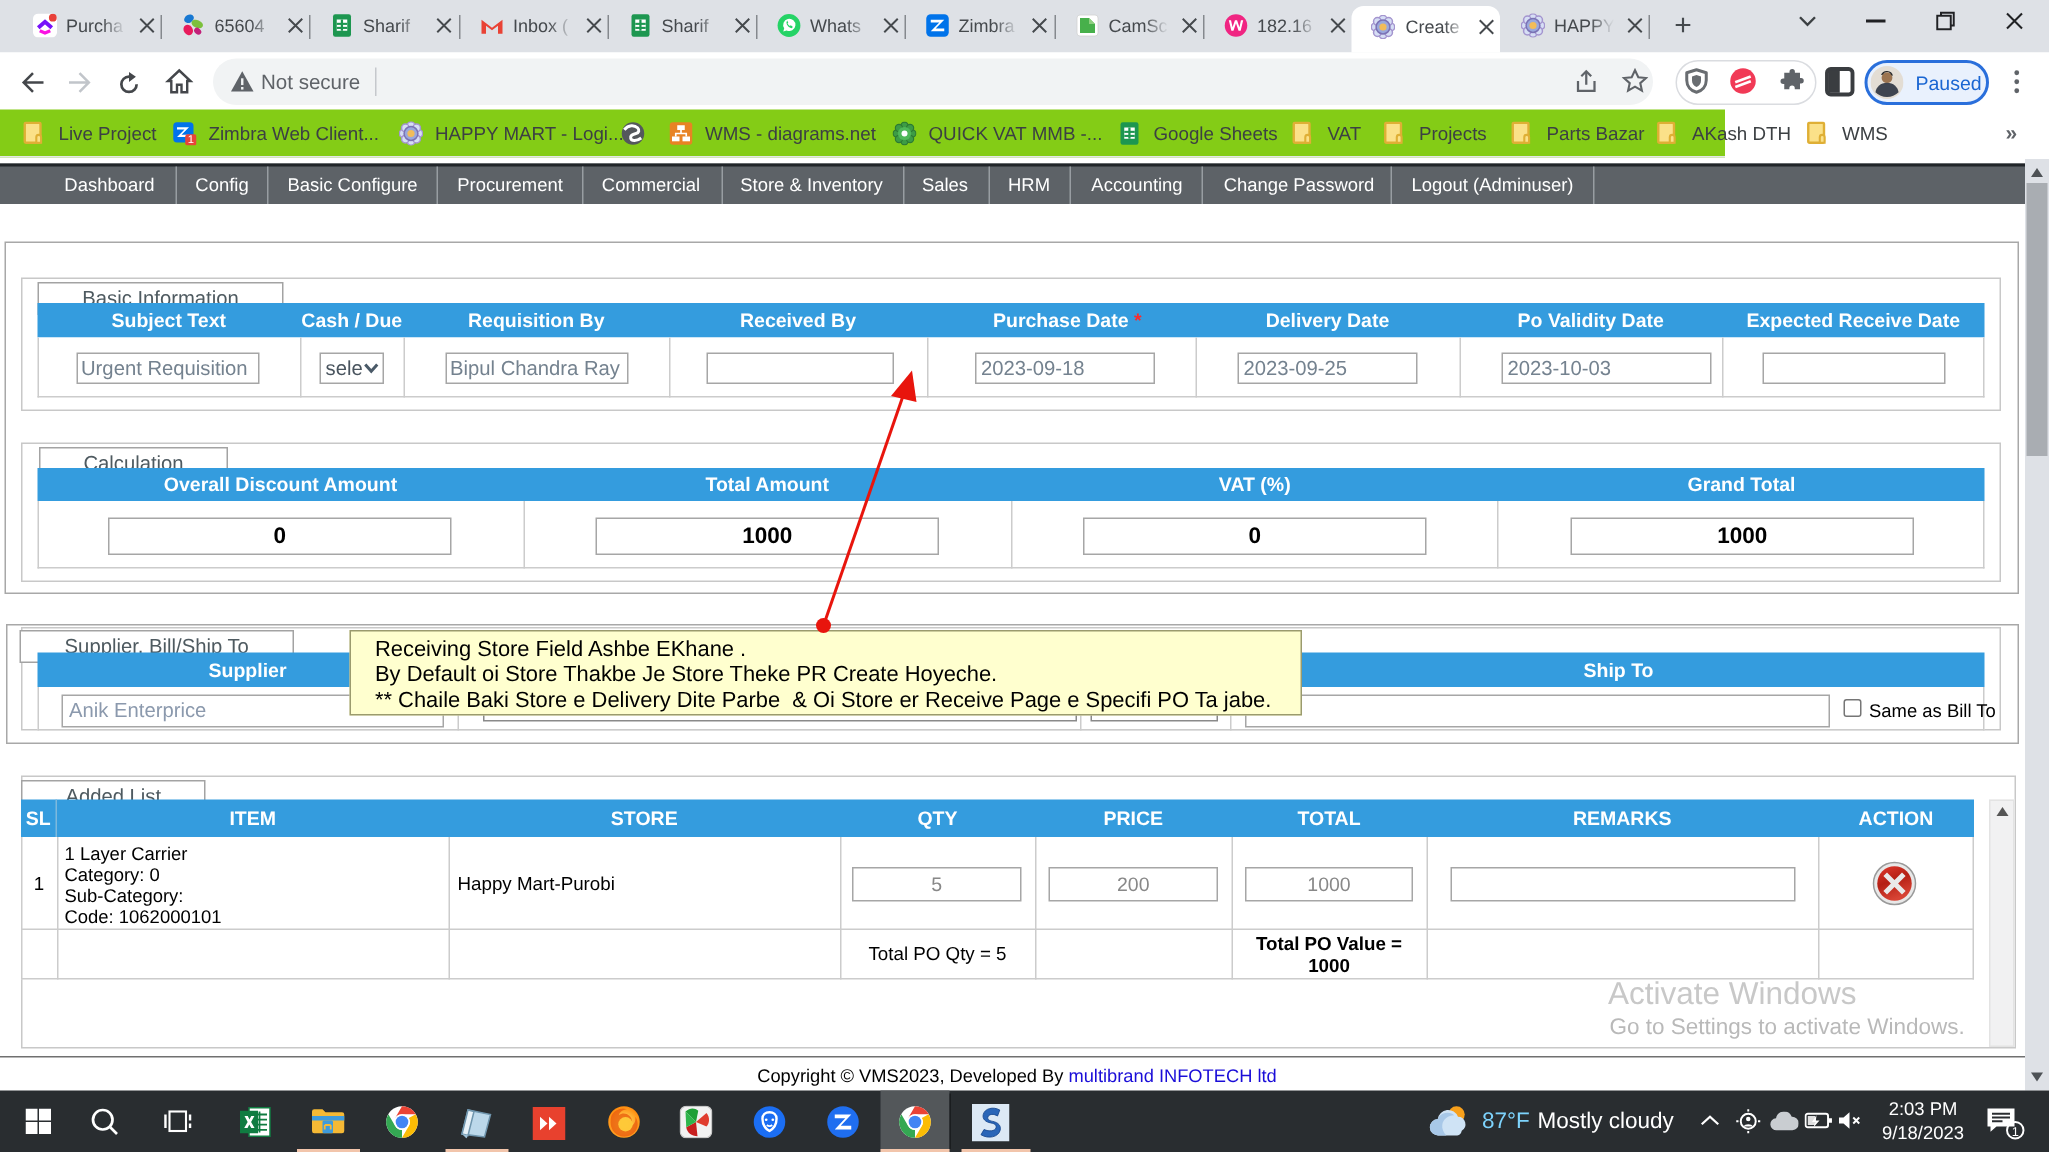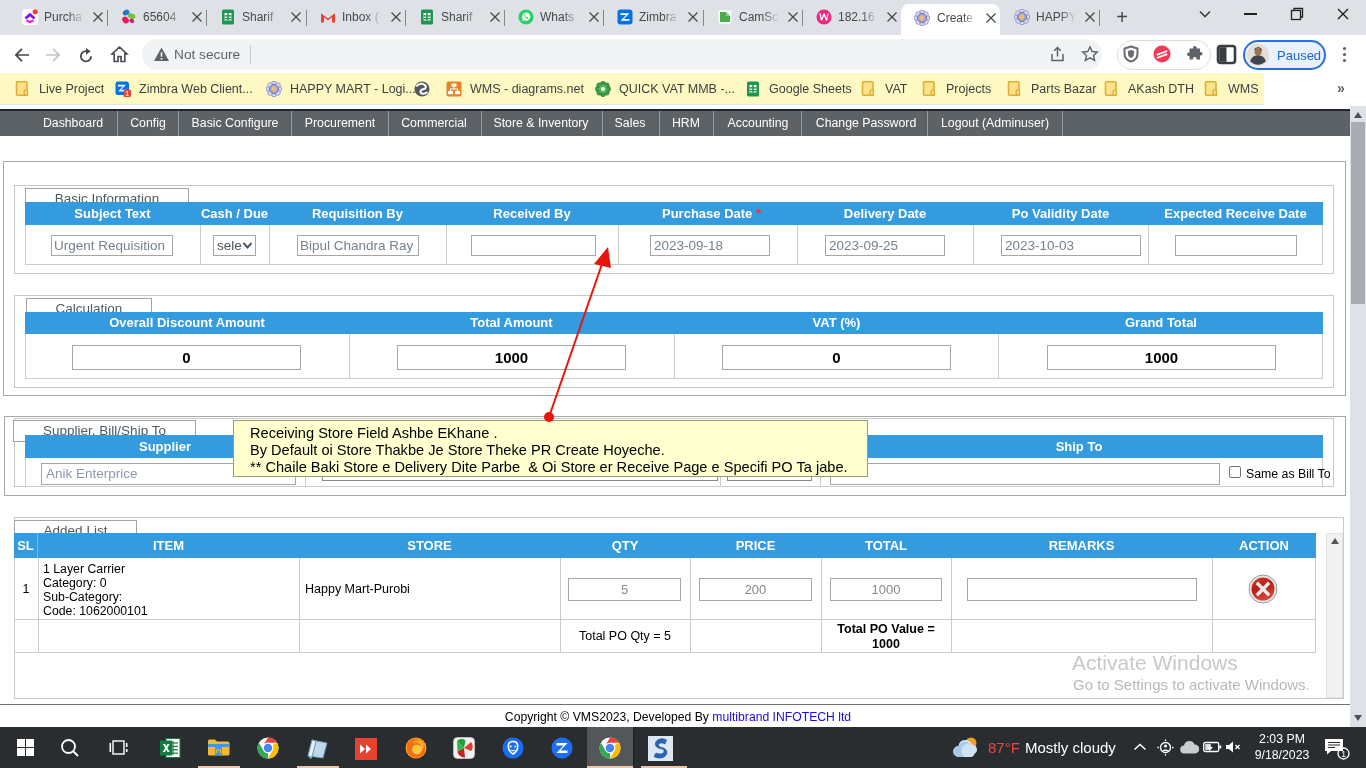--- a/index.html
+++ b/index.html
@@ -12,21 +12,21 @@
   .tab .ttl { position:absolute; left:36px; top:10px; width:44px; height:16px; font-size:12px; color:#45494d; white-space:nowrap; overflow:hidden; }
   .tab .fade { position:absolute; left:60px; top:10px; width:20px; height:16px; background:linear-gradient(90deg, rgba(222,225,230,0), #dee1e6 80%); }
   .tab .cls { position:absolute; left:84px; top:11px; width:12px; height:12px; }
   .tabsep { position:absolute; top:10px; width:1px; height:16px; background:#85898e; }
   #activetab { position:absolute; left:901px; top:4px; width:99px; height:31px; background:#fff; border-radius:8px 8px 0 0; }
   #activetab .fade { background:linear-gradient(90deg, rgba(255,255,255,0), #fff 80%); }
   
   #toolbar { position:absolute; left:0; top:35px; width:1366px; height:38px; background:#fff; }
   #omnibox { position:absolute; left:142px; top:4px; width:960px; height:31px; background:#f1f3f4; border-radius:16px; }
   
-  #bookbar { position:absolute; left:0; top:73px; width:1264px; height:32px; background:#fef9c3; border-bottom:1px solid #e4e6e8; }
+  #bookbar { position:absolute; left:0; top:73px; width:1150px; height:32px; background:#84cc16; border-bottom:1px solid #e4e6e8; }
   .bm { position:absolute; top:8px; height:16px; font-size:12.5px; color:#3c4043; white-space:nowrap; }
   .bm svg, .bm .ic { position:absolute; left:0; top:0; }
   .bm span { position:absolute; left:24px; top:1px; }
   
   #nav { position:absolute; left:0; top:109px; width:1350px; height:27px; background:#5d6267; border-top:2px solid #212529; }
   .nvs { position:absolute; top:0; width:1px; height:25px; background:#989da2; }
   .nvt { position:absolute; top:4.5px; font-size:12.3px; font-weight:normal; color:#fff; white-space:nowrap; transform:translateX(-50%); }
   
   .outerbox { position:absolute; border:1px solid #a8a8a8; background:#fff; }
   .fieldset { position:absolute; border:1px solid #c8c8c8; background:#fff; }
@@ -672,21 +672,21 @@
   <div style="position:absolute;left:198px;top:38.5px;width:42px;height:2.5px;background:#f2c5ab"></div>
   <div style="position:absolute;left:297px;top:38.5px;width:42px;height:2.5px;background:#f2c5ab"></div>
   <div style="position:absolute;left:587px;top:38.5px;width:46px;height:2.5px;background:#f2c5ab"></div>
   <div style="position:absolute;left:641px;top:38.5px;width:46px;height:2.5px;background:#f2c5ab"></div>
 
   <svg style="position:absolute;left:952px;top:8px" width="30" height="26" viewBox="0 0 30 26">
       <circle cx="19" cy="8" r="5.5" fill="#f8a01b"></circle>
       <path d="M7 22 a5.5 5.5 0 0 1 -0.5 -11 a7 7 0 0 1 13.5 -1.5 a5 5 0 0 1 2.5 9.3 a4 4 0 0 1 -3 3.2 Z" fill="#cfe3f5"></path>
       <path d="M7 22 a5.5 5.5 0 0 1 -0.5 -11 a7 7 0 0 1 11 -2.5 c-4 0 -7.5 2.5 -8 6.5 c-0.3 2.6 0.8 5 2.8 7 Z" fill="#a8c8e8"></path>
     </svg>
-  <div style="position:absolute;left:988px;top:12px;font-size:15px;color:#ef4444">87°F</div>
+  <div style="position:absolute;left:988px;top:12px;font-size:15px;color:#7dd3fc">87°F</div>
   <div style="position:absolute;left:1025px;top:12px;font-size:15px;color:#fff">Mostly cloudy</div>
 
   <svg style="position:absolute;left:1133px;top:15px" width="14" height="10" viewBox="0 0 14 10">
       <path d="M1.5 7.5 L7 2.5 L12.5 7.5" stroke="#fff" stroke-width="1.5" fill="none"></path>
     </svg>
 
   <svg style="position:absolute;left:1157px;top:12px" width="17" height="17" viewBox="0 0 17 17">
       <circle cx="8.5" cy="8.5" r="5" fill="none" stroke="#fff" stroke-width="1.3"></circle>
       <path d="M2 8.5 h-1.5 M16.5 8.5 h-1.5 M8.5 2 v-1.5 M8.5 16.5 v-1.5" stroke="#fff" stroke-width="1.3"></path>
       <circle cx="8.5" cy="7" r="1.5" fill="#fff"></circle>

